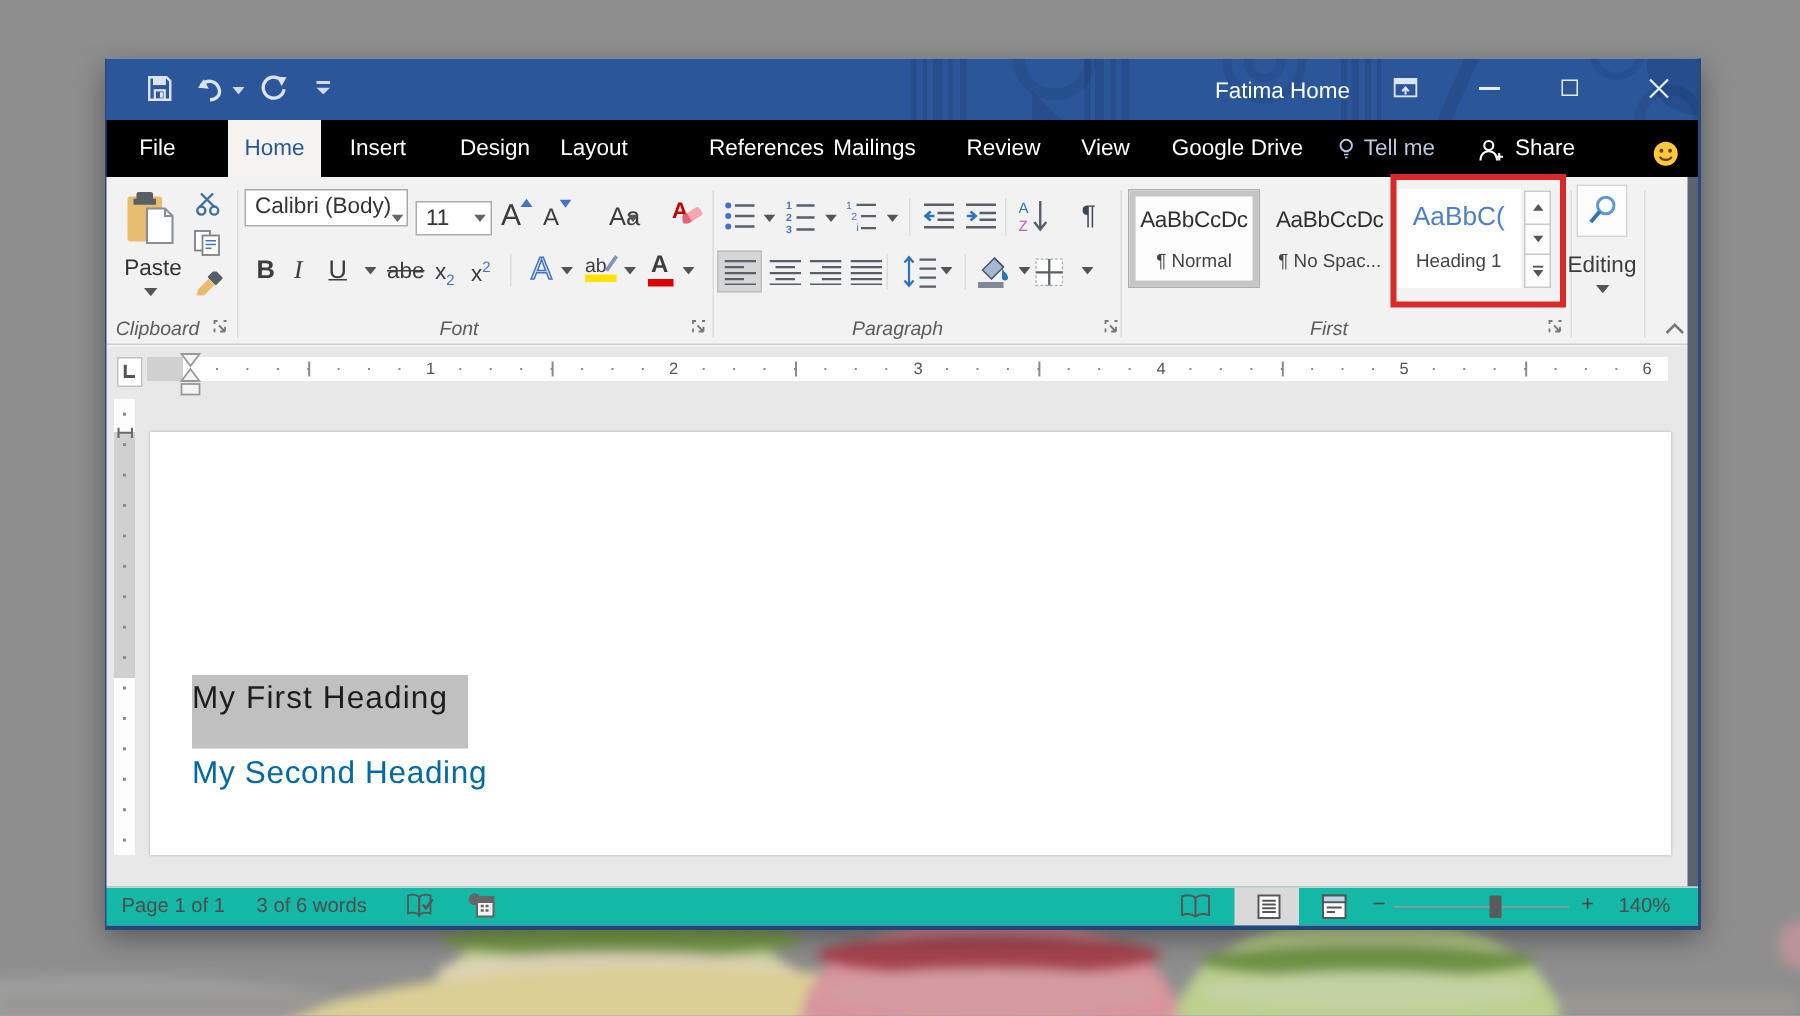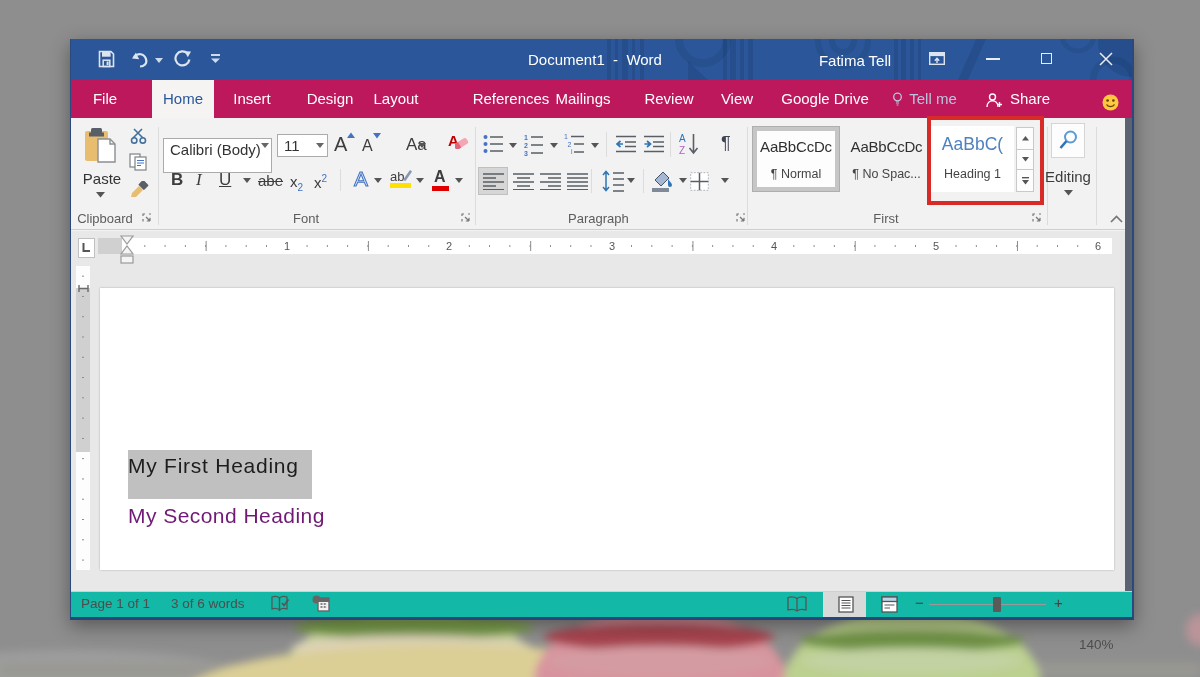--- a/index.html
+++ b/index.html
@@ -3,29 +3,29 @@
 <meta charset="utf-8">
 <style>
   * { margin:0; padding:0; box-sizing:border-box; }
   html,body { width:1200px; height:677px; overflow:hidden; background:#8e8e8e;
     font-family:"Liberation Sans", sans-serif; }
   .abs { position:absolute; }
   #stage { position:relative; width:1200px; height:677px; overflow:hidden; }
   #win { position:absolute; left:70px; top:39px; width:1064px; height:581px;
     background:#f3f2f2; box-shadow:0 6px 18px rgba(0,0,0,0.38); }
   #titlebar { position:absolute; left:0px; top:0px; width:1064px; height:41px; background:#2b579a; overflow:hidden; }
-  #tabrow { position:absolute; left:0px; top:41px; width:1064px; height:38px; background:#be185d; }
+  #tabrow { position:absolute; left:0px; top:41px; width:1064px; height:38px; background:#000000; }
   #ribbon { position:absolute; left:0px; top:79px; width:1064px; height:112px; background:#f3f2f2; border-bottom:1px solid #d0cecc; }
   #rulerrow { position:absolute; left:0px; top:192px; width:1064px; height:33px; background:#e9e8e8; }
   #docarea { position:absolute; left:0px; top:225px; width:1064px; height:327px; background:#e9e8e8; }
   #statusbar { position:absolute; left:0px; top:552px; width:1064px; height:26px; background:#14b8a6; border-top:1px solid #cfcfcf; }
   #winborder { position:absolute; left:0px; top:0px; width:1064px; height:581px;
     border-left:1px solid #2a4a7f; border-right:2px solid #2a4a7f; border-bottom:3px solid #24477b; pointer-events:none; }
   .tab { position:absolute; top:0px; height:38px; line-height:38px; color:#fff; font-size:15px; text-align:center; }
-  .grplabel { position:absolute; top:93px; font-size:13px; color:#5c5c5c; text-align:center; }
+  .grplabel { position:absolute; top:93px; font-size:13px; color:#5c5c5c; text-align:center;font-style:italic; }
   .gdiv { position:absolute; top:9px; height:98px; width:1px; background:#dcdcdc; }
   .combo { position:absolute; background:#fff; border:1px solid #ababab; }
 </style>
 </head>
 <body>
 <div id="stage">
 
   <svg class="abs" style="left:0px;top:0px" width="1200" height="677">
     <defs>
         <filter id="blur6" x="-30%" y="-30%" width="160%" height="160%">
@@ -95,22 +95,21 @@
           <path d="M0 1 L8 1 L4 6 Z" fill="#cfdaeb"></path>
         </svg>
       <svg class="abs" style="left:103px;top:11px" width="19" height="18" viewBox="0 0 19 18">
         <path d="M14.5 3.5 A7 7 0 1 0 16.4 9.5" fill="none" stroke="#dce4f0" stroke-width="2.2"></path>
         <path d="M11.5 1.2 L18 1.5 L14.8 7.3 Z" fill="#dce4f0"></path>
       </svg>
       <svg class="abs" style="left:140px;top:15px" width="11" height="9">
           <rect x="1" y="0" width="9" height="2" fill="#cfdaeb"></rect>
           <path d="M1 4.5 L10 4.5 L5.5 9 Z" fill="#cfdaeb"></path>
         </svg>
-      <div class="abs" style="left:420px;top:12px;width:210px;text-align:center;font-size:15px;color:#fff;">Document1&nbsp; -&nbsp; Word</div>
-      <div class="abs" style="left:700px;top:13px;width:170px;text-align:center;font-size:15px;color:#fff;">Fatima Tell</div>
+      <div class="abs" style="left:700px;top:13px;width:170px;text-align:center;font-size:15px;color:#fff;">Fatima Home</div>
       <svg class="abs" style="left:859px;top:13px" width="16" height="13" viewBox="0 0 16 13">
         <rect x="0.7" y="0.7" width="14.6" height="11.6" fill="none" stroke="#dce4f0" stroke-width="1.4"></rect>
         <rect x="0.7" y="0.7" width="14.6" height="3.4" fill="#dce4f0"></rect>
         <path d="M8 11 L8 6.8 M5.8 8.8 L8 6.4 L10.2 8.8" stroke="#dce4f0" stroke-width="1.4" fill="none"></path>
       </svg>
       <div class="abs" style="left:916px;top:19px;width:14px;height:2px;background:#e8edf5;"></div>
       <div class="abs" style="left:971px;top:14px;width:11px;height:11px;border:1.5px solid #e8edf5;"></div>
       <svg class="abs" style="left:1029px;top:13px" width="14" height="14">
           <path d="M1 1 L13 13 M13 1 L1 13" stroke="#e8edf5" stroke-width="1.5"></path>
         </svg>
@@ -171,21 +170,21 @@
         <path d="M2 12 L9 5 L13 9 L6 16 L1 16 Z" fill="#e8bd70"></path>
         <rect x="9.5" y="0.5" width="8" height="7" rx="1" transform="rotate(45 13.5 4)" fill="#585f66"></rect>
       </svg>
       <div class="grplabel" style="left:4px;width:62px;">Clipboard</div>
       <svg class="abs launcher" style="left:72px;top:95px" width="10" height="10" viewBox="0 0 10 10">
         <path d="M1 3 V1 H3 M7 1 H9 M1 6 V8.5" stroke="#777" stroke-width="1.2" fill="none"></path>
         <path d="M4 4 L8 8 M8 8 V4.8 M8 8 H4.8" stroke="#777" stroke-width="1.2" fill="none"></path>
       </svg>
       <div class="gdiv" style="left:88px;"></div>
 
-      <div class="combo" style="left:93px;top:20px;width:109px;height:35px;font-size:15px;color:#333;line-height:21px;padding-left:6px;">Calibri (Body)</div>
+      <div class="combo" style="left:93px;top:8px;width:109px;height:25px;font-size:15px;color:#333;line-height:21px;padding-left:6px;">Calibri (Body)</div>
       <svg class="abs" style="left:191px;top:25px" width="8" height="5">
           <path d="M0 0 L8 0 L4 5 Z" fill="#666"></path>
         </svg>
       <div class="combo" style="left:207px;top:16px;width:51px;height:23px;font-size:15px;color:#333;line-height:21px;padding-left:6px;">11</div>
       <svg class="abs" style="left:246px;top:25px" width="8" height="5">
           <path d="M0 0 L8 0 L4 5 Z" fill="#666"></path>
         </svg>
       <div class="abs" style="left:264px;top:15px;font-size:20px;color:#3d3d3d;">A</div>
       <svg class="abs" style="left:277px;top:14px" width="8" height="6">
           <path d="M0 6 L8 6 L4 0.5 Z" fill="#4472c4"></path>
@@ -402,21 +401,21 @@
       <div class="abs" style="left:6px;top:24px;width:14px;height:164px;background:#d0d0d0;"></div>
       <div class="abs" style="left:6px;top:2px;width:14px;height:304px;
         background-image:radial-gradient(circle 1px at 7px 10.14px, #8a8a8a 99%, transparent 100%);
         background-size:14px 20.285px;"></div>
       <svg class="abs" style="left:8px;top:21px" width="11" height="7">
           <path d="M1 0 V7 M10 0 V7 M1 3.5 H10" stroke="#6a6a6a" stroke-width="1.4" fill="none"></path>
         </svg>
       <div class="abs" style="left:30px;top:24px;width:1014px;height:282px;background:#fff;box-shadow:0 0 2px rgba(0,0,0,0.25);">
         <div class="abs" style="left:28px;top:162px;width:184px;height:49px;background:#c0c0c0;"></div>
         <div class="abs" style="left:28px;top:166px;font-size:21px;letter-spacing:0.75px;color:#1d1d1d;">My First Heading</div>
-        <div class="abs" style="left:28px;top:216px;font-size:21px;letter-spacing:0.45px;color:#701a75;">My Second Heading</div>
+        <div class="abs" style="left:28px;top:216px;font-size:21px;letter-spacing:0.45px;color:#0369a1;">My Second Heading</div>
       </div>
     </div>
     <div class="abs" style="left:1055px;top:79px;width:8px;height:473px;background:#5c6370;"></div>
     <div id="statusbar">
       <div class="abs" style="left:11px;top:4px;font-size:13.5px;color:#4d4d4d;">Page 1 of 1</div>
       <div class="abs" style="left:101px;top:4px;font-size:13.5px;color:#4d4d4d;">3 of 6 words</div>
       <svg class="abs" style="left:201px;top:3px" width="19" height="18" viewBox="0 0 19 18">
         <path d="M1 2 C4 1, 7 1.5, 8.5 3 V15 C7 13.5, 4 13, 1 14 Z" fill="none" stroke="#555" stroke-width="1.2"></path>
         <path d="M16 2 C13 1, 10 1.5, 8.5 3 V15 C10 13.5, 13 13, 16 14 Z" fill="none" stroke="#555" stroke-width="1.2"></path>
         <path d="M11 8 L13 10.5 L17.5 4.5" stroke="#555" stroke-width="1.6" fill="none"></path>
@@ -438,17 +437,17 @@
       </svg>
       <svg class="abs" style="left:811px;top:4px" width="17" height="17" viewBox="0 0 17 17">
         <rect x="1" y="1" width="15" height="15" fill="#fff" stroke="#555" stroke-width="1.3"></rect>
         <rect x="1" y="1" width="15" height="4.5" fill="#bdd3e8" stroke="#555" stroke-width="1.3"></rect>
         <path d="M3.5 9 H13.5 M3.5 12 H9" stroke="#555" stroke-width="1.2"></path>
       </svg>
       <div class="abs" style="left:845px;top:2px;font-size:15px;color:#444;">−</div>
       <div class="abs" style="left:859px;top:12px;width:117px;height:1px;background:#999;"></div>
       <div class="abs" style="left:923px;top:5px;width:8px;height:15px;background:#5a5a5a;border-radius:1px;"></div>
       <div class="abs" style="left:984px;top:2px;font-size:15px;color:#444;">+</div>
-      <div class="abs" style="left:1009px;top:4px;width:44px;font-size:13.5px;color:#4d4d4d;margin-top:41px;">140%</div>
+      <div class="abs" style="left:1009px;top:4px;width:44px;font-size:13.5px;color:#4d4d4d;">140%</div>
     </div>
     <div id="winborder"></div>
   </div>
 </div>
 
 </body></html>

